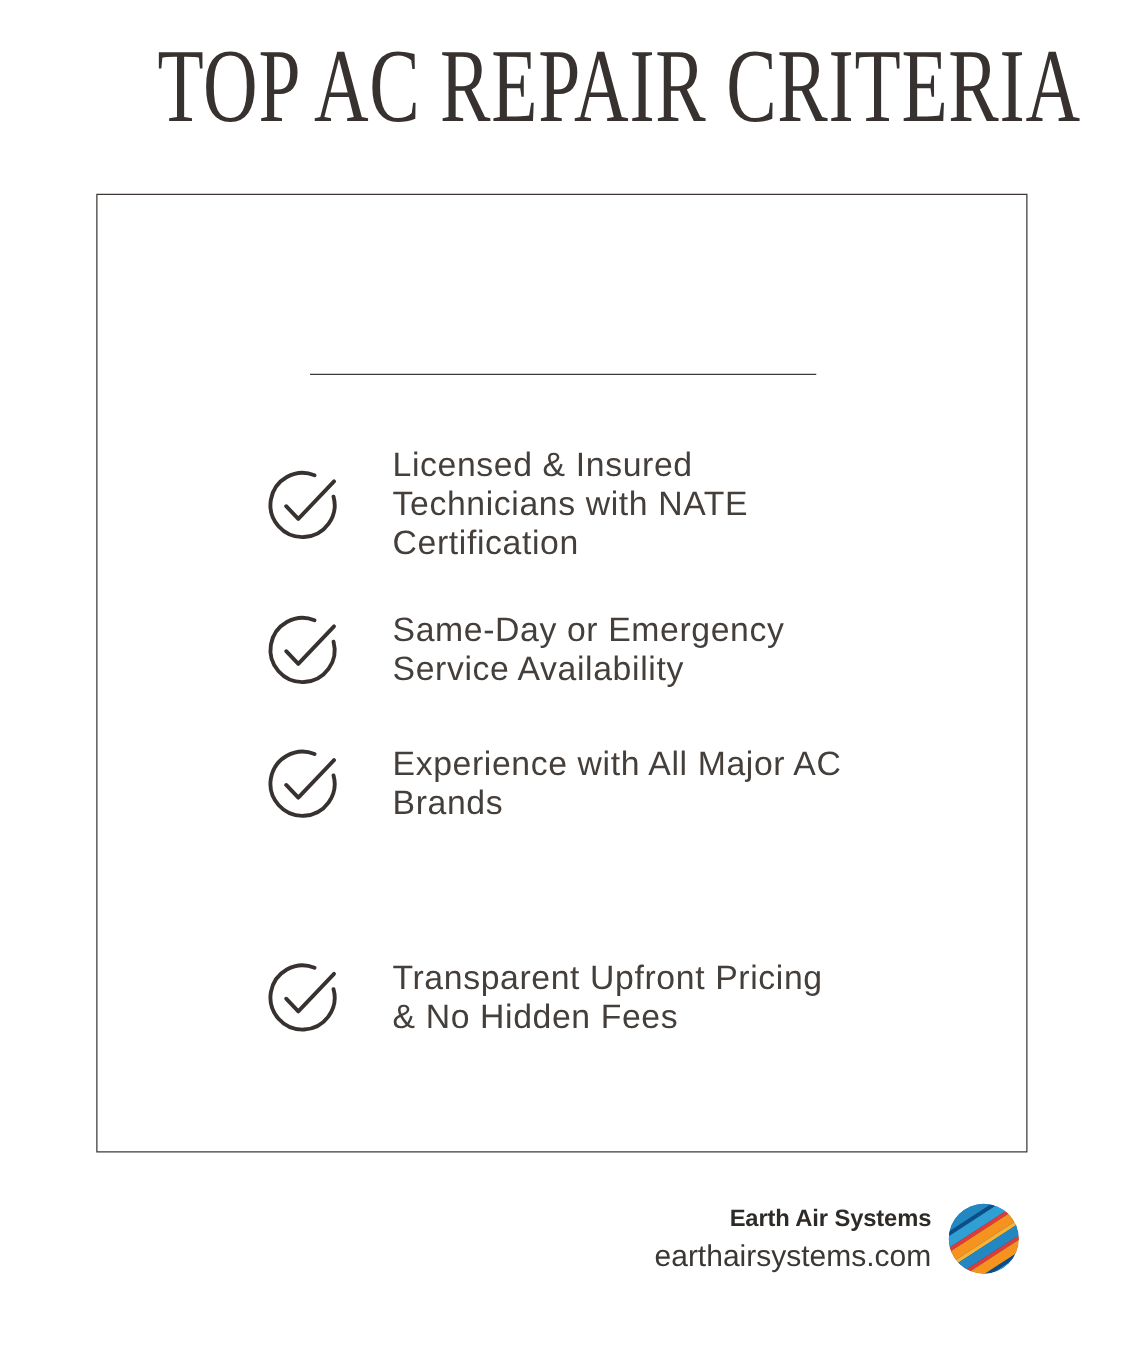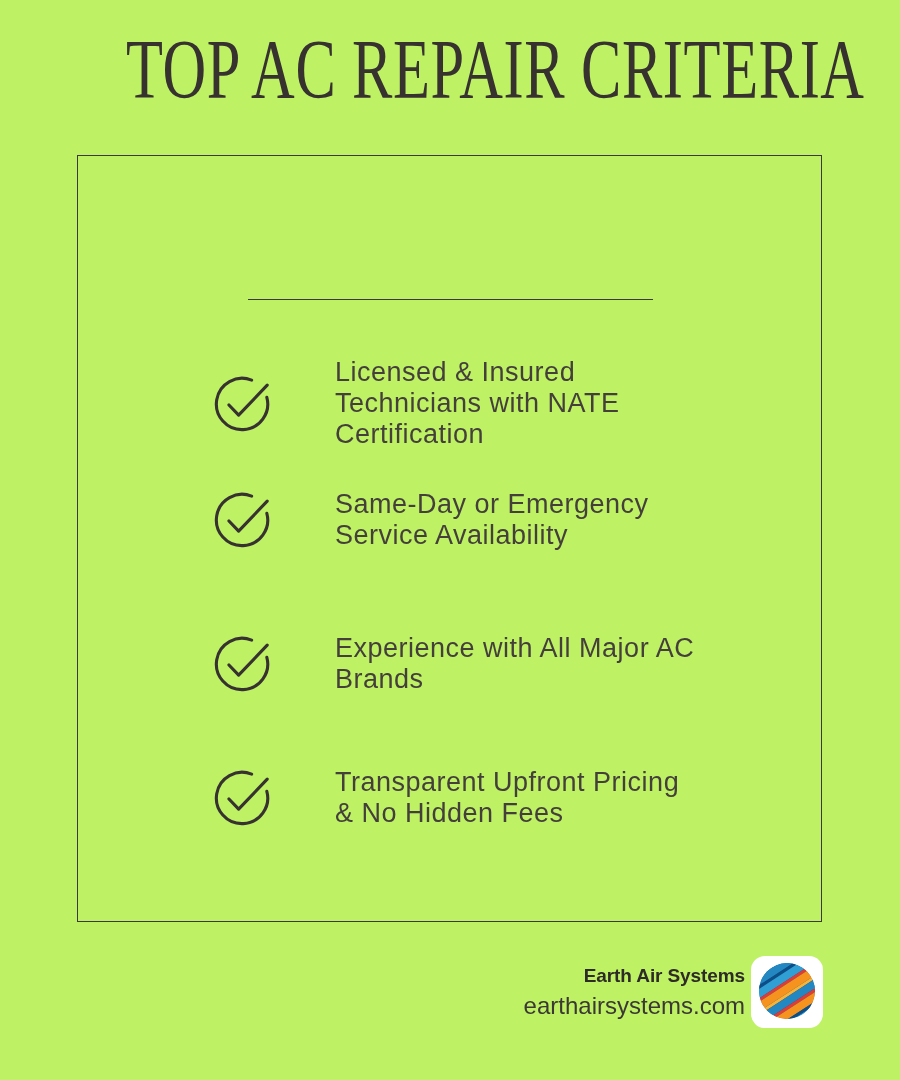--- a/index.html
+++ b/index.html
@@ -6,21 +6,21 @@
   html, body { width: 900px; height: 1080px; }
   body {
     font-family: "Liberation Sans", "DejaVu Sans", sans-serif;
     background: #e5e2e0;
     overflow: hidden;
   }
   .poster {
     position: relative;
     width: 900px;
     height: 1080px;
-    background: #bef264;
+    background: #ffffff;
   }
   
   .title {
     position: absolute;
     top: 28px;
     left: 0;
     right: 0;
     text-align: center;
     font-family: "Liberation Serif", "DejaVu Serif", serif;
     font-weight: 400;
@@ -48,37 +48,37 @@
     width: 405px;
     height: 0;
     border-top: 1.5px solid #3e3936;
   }
   
   .check-item {
     position: absolute;
     left: 212px;
     display: flex;
     align-items: center;
-    gap: 61px;
+    gap: 40px;
   }
   .check-item .icon-wrap {
     width: 62px;
     height: 62px;
     flex: 0 0 auto;
   }
   .check-item .item-text {
     font-size: 27px;
     line-height: 31px;
     letter-spacing: 0.5px;
     color: #453f3b;
     white-space: pre-line;
   }
   .item-1 { top: 357px; }
   .item-2 { top: 489px; }
-  .item-3 { top: 633px; justify-content: center; }
+  .item-3 { top: 596px; justify-content: center; }
   .item-4 { top: 767px; }
   
   .footer {
     position: absolute;
     right: 77px;
     top: 956px;
     display: flex;
     align-items: center;
     gap: 6px;
   }

